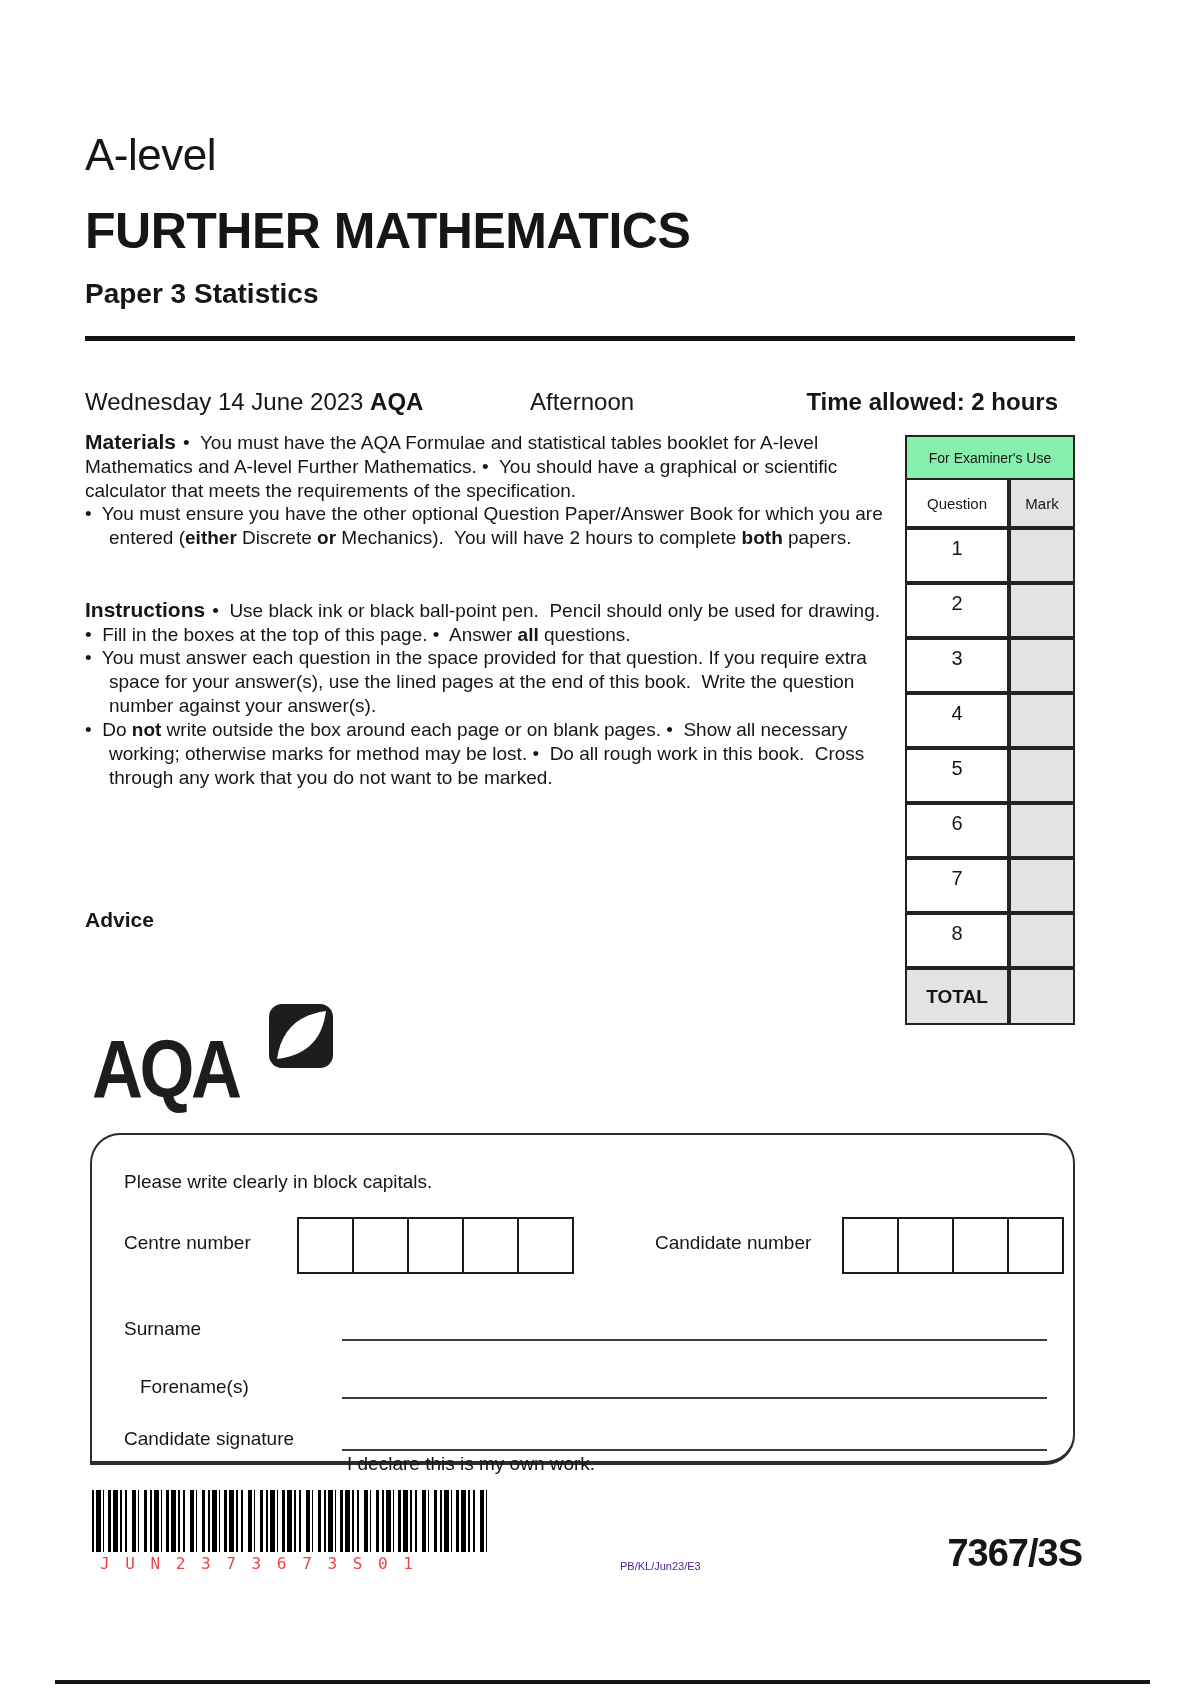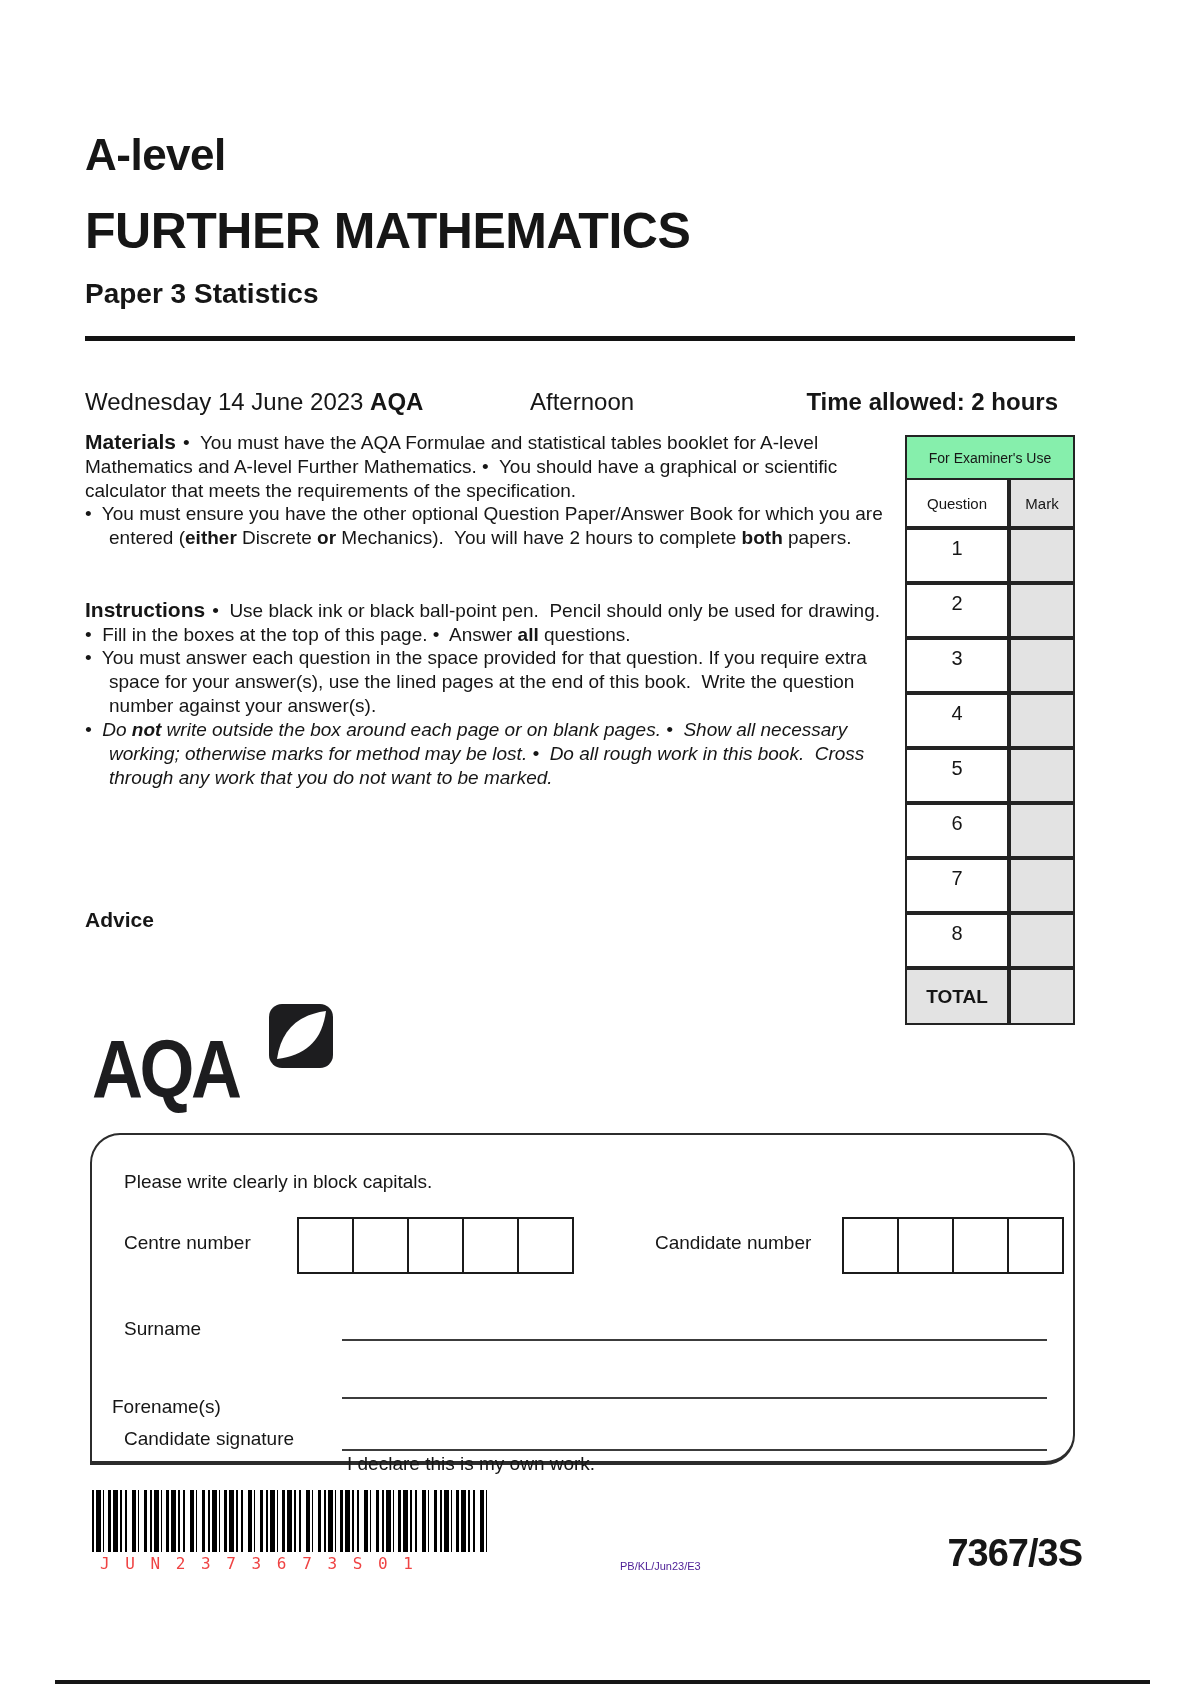--- a/index.html
+++ b/index.html
@@ -2,39 +2,39 @@
 <html><head>
 <meta charset="utf-8">
 <style>
   html,body{margin:0;padding:0;background:#fff;}
   .page{
     position:relative;width:1200px;height:1700px;background:#ffffff;
     font-family:"Liberation Sans","DejaVu Sans",sans-serif;color:#161616;
     overflow:hidden;
   }
   
-  .t1{position:absolute;left:85px;top:130px;font-size:44px;font-weight:700;letter-spacing:-.5px;}
+  .t1{position:absolute;left:85px;top:130px;font-size:44px;font-weight:400;letter-spacing:-.5px;}
   .t2{position:absolute;left:85px;top:202px;font-size:50px;font-weight:700;letter-spacing:-.5px;}
   .t3{position:absolute;left:85px;top:278px;font-size:28px;font-weight:700;}
   .rule{position:absolute;left:85px;top:336px;width:990px;height:5px;background:#131313;}
   
   .dateline{position:absolute;left:85px;top:388px;width:990px;height:32px;font-size:24px;}
   .d-date{position:absolute;left:0;top:0;}
   .d-sess{position:absolute;left:445px;top:0;}
   .d-time{position:absolute;right:17px;top:0;font-weight:700;}
   .b{font-weight:700;}
   
   .body{position:absolute;font-size:19px;line-height:24px;margin:0;}
   .hd{font-weight:700;font-size:21px;margin-right:7px;}
   .hang{padding-left:24px;text-indent:-24px;}
   .sec-materials-intro{left:85px;top:430px;width:800px;}
   .sec-materials-bullet{left:85px;top:502px;width:800px;}
   .sec-instructions-intro{left:85px;top:598px;width:808px;}
   .sec-instructions-b1{left:85px;top:646px;width:790px;}
-  .sec-instructions-b2{left:85px;top:718px;width:800px;font-style:italic;}
+  .sec-instructions-b2{left:85px;top:718px;width:800px;}
   .sec-information{left:85px;top:818px;width:478px;}
   .sec-advice-h{left:85px;top:908px;font-size:21px;font-weight:700;}
   .sec-advice-p{left:85px;top:940px;width:820px;}
   
   .ex{position:absolute;left:905px;top:435px;width:170px;background:#86efac;
       border:2px solid #232323;box-sizing:border-box;}
   .ex-title{height:41px;display:flex;align-items:center;justify-content:center;font-size:14px;}
   .ex-grid{display:grid;grid-template-columns:1fr 62px;background:#232323;gap:4px;border-top:2px solid #232323;}
   .exc{background:#e3e3e3;display:flex;justify-content:center;box-sizing:border-box;}
   .exc.white{background:#ffffff;}
@@ -149,21 +149,21 @@
     <div class="cells" style="left:750px;top:82px;">
       <span class="cell"></span>
         <span class="cell"></span>
         <span class="cell"></span>
         <span class="cell"></span>
     </div>
 
     <div class="cb-abs" style="left:32px;top:183px;">Surname</div>
     <div class="fline" style="left:250px;top:204px;width:705px;"></div>
 
-    <div class="cb-abs" style="left:20px;top:241px;margin-top:20px;">Forename(s)</div>
+    <div class="cb-abs" style="left:48px;top:241px;">Forename(s)</div>
     <div class="fline" style="left:250px;top:262px;width:705px;"></div>
 
     <div class="cb-abs" style="left:32px;top:293px;">Candidate signature</div>
     <div class="fline" style="left:250px;top:314px;width:705px;"></div>
     <div class="cb-abs" style="left:255px;top:318px;">I declare this is my own work.</div>
   </div>
 
   <div class="barcode"></div>
   <div class="barcode-text">J U N 2 3 7 3 6 7 3 S 0 1</div>
   <div class="printcode">PB/KL/Jun23/E3</div>

